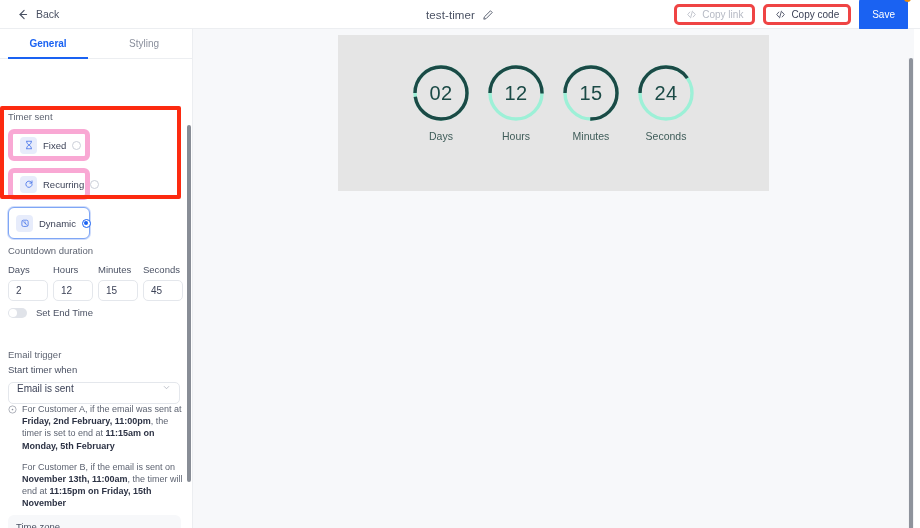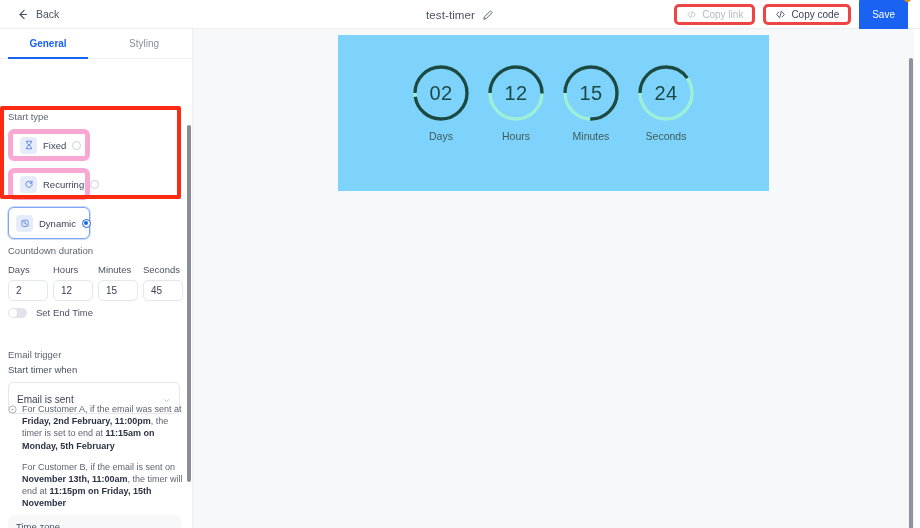--- a/index.html
+++ b/index.html
@@ -128,23 +128,23 @@
   .toggle::after {
     content: ""; position: absolute; left: 1px; top: 1px;
     width: 8px; height: 8px; border-radius: 50%; background: #fff;
   }
   .toggle-lbl { font-size: 9.5px; color: #4a5163; }
 
   
   .email-sec { position: absolute; left: 8px; top: 290px; width: 172px; }
   .email-sec .sub { font-size: 9.5px; color: #4a5163; margin-top: 4px; }
   .select-box {
-    margin-top: 7px; height: 32px; width: 172px;
+    margin-top: 7px; height: 22px; width: 172px;
     border: 1px solid #e4e7ec; border-radius: 5px; background: #fff;
-    display: flex; align-items: flex-end; padding: 8px 8px;
+    display: flex; align-items: flex-start; padding: 0 8px;
     font-size: 10px; color: #3c4257; cursor: pointer;
   }
   .select-box .chev { margin-left: auto; width: 9px; height: 9px; display: block; }
 
   
   .helper {
     position: absolute; left: 8px; top: 344px; width: 176px;
     display: flex; gap: 5px; justify-content: flex-end;
   }
   .helper .info-ico { width: 9px; height: 9px; display: block; flex: 0 0 auto; margin-top: 2px; }
@@ -168,21 +168,21 @@
     background: #888d96; border-radius: 3px; cursor: pointer;
   }
 
   
   .canvas {
     position: absolute; top: 29px; left: 193px; width: 721px; height: 499px;
     background: #f7f8fa;
   }
   .preview-card {
     position: absolute; left: 145px; top: 6px; width: 431px; height: 156px;
-    background: #7dd3fc;
+    background: #e5e5e5;
   }
   .timer-row {
     position: absolute; left: 0; right: 0; top: 28px;
     display: flex; justify-content: center; gap: 13px;
   }
   .unit { width: 62px; display: flex; flex-direction: column; align-items: center; }
   .ring { width: 60px; height: 60px; position: relative; }
   .ring svg { width: 60px; height: 60px; display: block; transform: rotate(-90deg); }
   .ring-num {
     position: absolute; inset: 0; display: flex; align-items: center; justify-content: center;
@@ -242,21 +242,21 @@
 <div class="sidebar">
 
   <div class="tabs">
     <div class="tab active">General</div>
     <div class="tab">Styling</div>
   </div>
 
   <div class="panel-scroll">
 
     <div class="timer-type-sec">
-      <div class="sec-label">Start type</div>
+      <div class="sec-label">Timer sent</div>
       <div class="tt-grid">
 
         <div class="tt-opt">
           <span class="tt-ico">
             <svg viewBox="0 0 16 16">
               <path d="M4 2 H12 M4 14 H12 M4.6 2.3 V5 L8 8 L11.4 5 V2.3 M4.6 13.7 V11 L8 8 L11.4 11 V13.7" fill="none" stroke="#4c78ea" stroke-width="1.3" stroke-linecap="round" stroke-linejoin="round"></path>
             </svg>
           </span>
           <span class="tt-name">Fixed</span>
           <span class="radio"></span>

